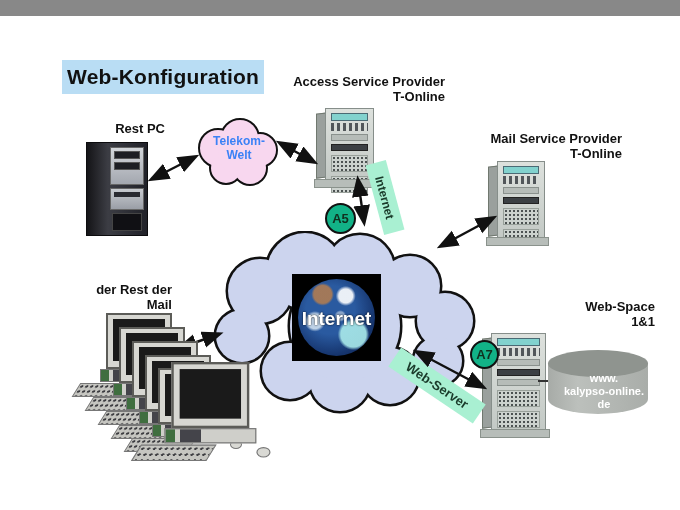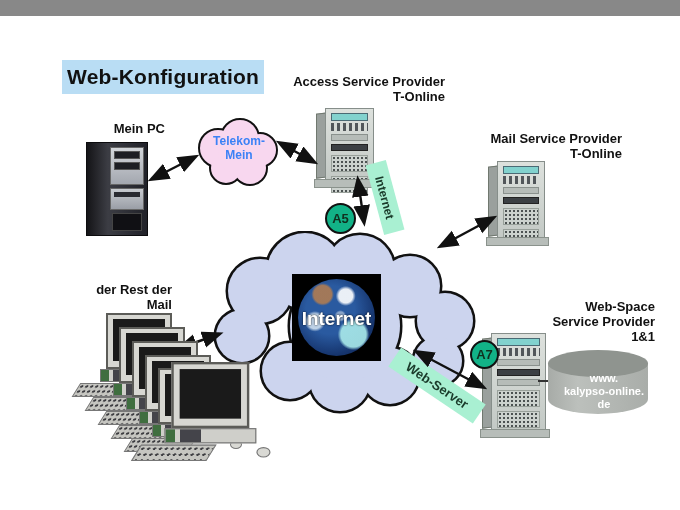--- a/index.html
+++ b/index.html
@@ -78,57 +78,56 @@
   svg.overlay{position:absolute;left:0;top:0;pointer-events:none;}
 </style>
 </head>
 <body>
 
 <div class="canvas">
 
   <div class="title">Web-Konfiguration</div>
 
   <div class="lbl" style="left:75px;top:105px;width:90px;">
-    <span>Mein PC</span>
+    <span>Rest PC</span>
   </div>
   <div class="lbl" style="left:255px;top:58px;width:190px;">
     <div>Access Service Provider</div>
     <div>T-Online</div>
   </div>
   <div class="lbl" style="left:432px;top:115px;width:190px;">
     <div>Mail Service Provider</div>
     <div>T-Online</div>
   </div>
   <div class="lbl" style="left:72px;top:266px;width:100px;">
     <div>der Rest der</div>
     <div>Mail</div>
   </div>
   <div class="lbl" style="left:505px;top:283px;width:150px;">
     <div>Web-Space</div>
-    <div>Service Provider</div>
     <div>1&amp;1</div>
   </div>
 
   <svg class="abs" style="left:190px;top:100px;" width="95" height="80" viewBox="0 0 95 80">
     <defs>
       <g id="tkc">
         <circle cx="28" cy="32" r="18"></circle>
           <circle cx="50" cy="22" r="18"></circle>
         <circle cx="70" cy="34" r="16"></circle>
           <circle cx="60" cy="52" r="16"></circle>
         <circle cx="36" cy="52" r="15"></circle>
           <circle cx="48" cy="38" r="20"></circle>
       </g>
     </defs>
     <use href="#tkc" fill="none" stroke="#111" stroke-width="4"></use>
     <use href="#tkc" fill="#f8d7ef" stroke="none"></use>
   </svg>
   <div class="cloudtxt" style="left:200px;top:118px;width:78px;font-size:12px;line-height:14px;">
     <div>Telekom-</div>
-    <div>Mein</div>
+    <div>Welt</div>
   </div>
 
   <svg class="abs" style="left:210px;top:215px;" width="270" height="185" viewBox="0 0 270 185">
     <defs>
       <g id="bgc">
         <circle cx="50" cy="60" r="32"></circle>
           <circle cx="95" cy="40" r="38"></circle>
         <circle cx="150" cy="38" r="34"></circle>
           <circle cx="200" cy="55" r="30"></circle>
         <circle cx="235" cy="90" r="28"></circle>

